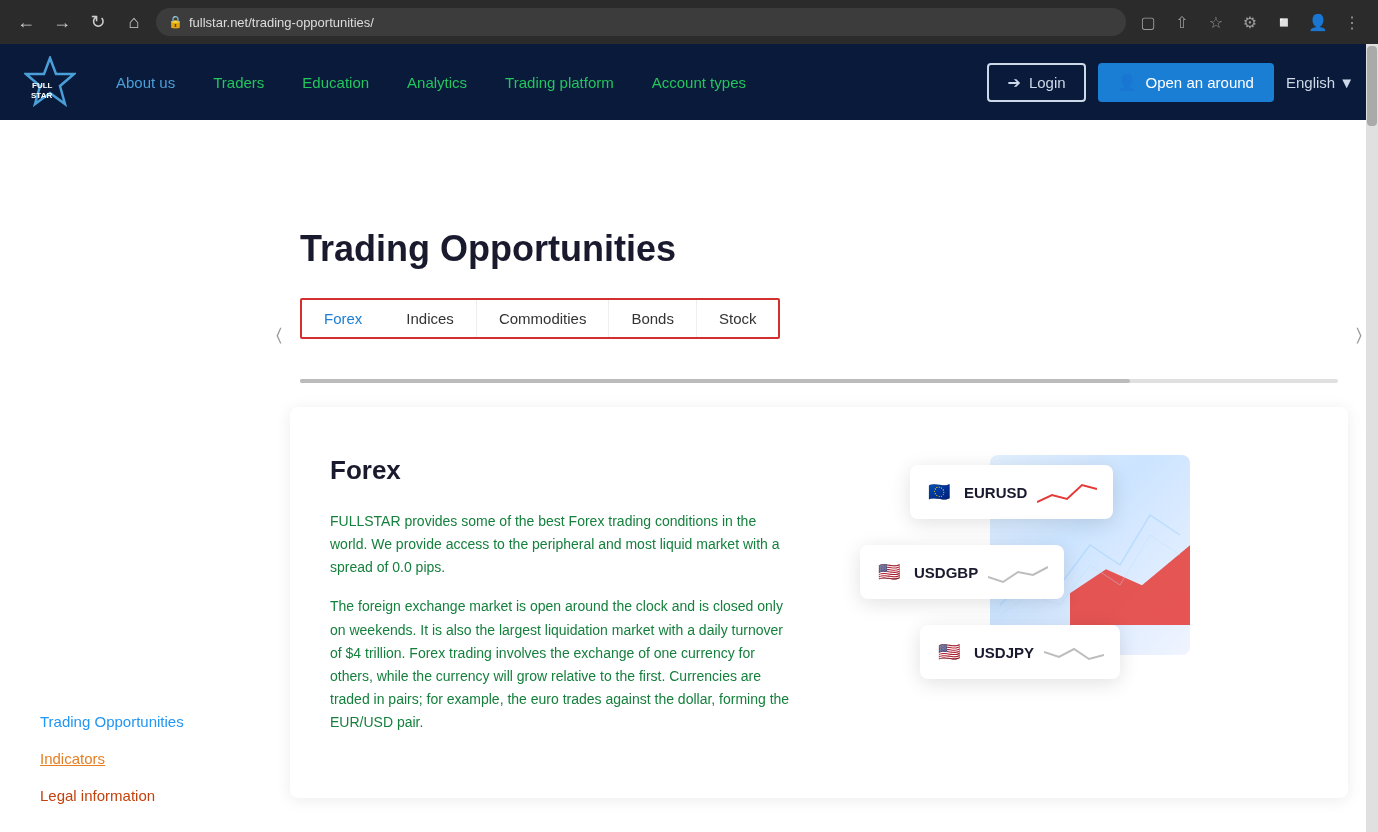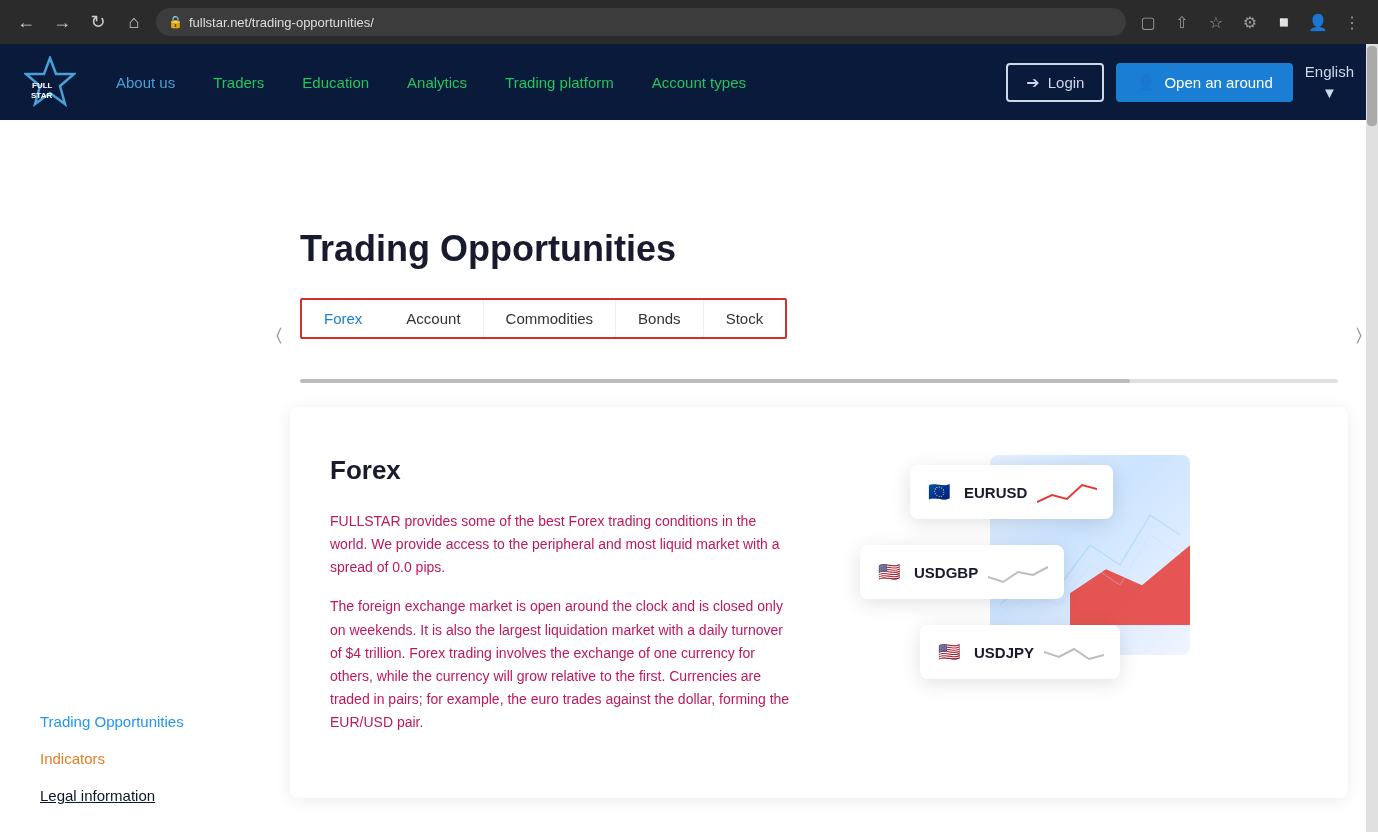--- a/index.html
+++ b/index.html
@@ -118,21 +118,20 @@
       gap: 8px;
       white-space: nowrap;
     }
     .lang-selector {
       color: #cdd8e8;
       font-size: 15px;
       display: flex;
       align-items: center;
       gap: 4px;
       cursor: pointer;
-      flex-direction: column;
     }
 
     
     .page-layout {
       display: flex;
       background: #fff;
       min-height: calc(832px - 44px - 70px);
       align-items: flex-end;
     }
 
@@ -143,22 +142,22 @@
       flex-shrink: 0;
     }
     .sidebar-link {
       display: block;
       padding: 10px 0;
       font-size: 15px;
       text-decoration: none;
       cursor: pointer;
     }
     .sidebar-link.active { color: #2196f3; }
-    .sidebar-link.orange { color: #e67e22; }
-    .sidebar-link.green { color: #0f172a; text-decoration: underline; }
+    .sidebar-link.orange { color: #e67e22; text-decoration: underline; }
+    .sidebar-link.green { color: #c2410c; }
 
     
     .main-content {
       flex: 1;
       padding: 20px 40px 40px 20px;
     }
     .page-title {
       font-size: 36px;
       font-weight: bold;
       color: #1a1a2e;
@@ -233,21 +232,21 @@
     }
     .forex-text { flex: 1; max-width: 460px; }
     .forex-title {
       font-size: 26px;
       font-weight: bold;
       color: #1a1a2e;
       margin-bottom: 24px;
     }
     .forex-desc {
       font-size: 14px;
-      color: #be185d;
+      color: #15803d;
       line-height: 1.65;
       margin-bottom: 16px;
     }
     .forex-visual {
       flex: 0 0 340px;
       position: relative;
       height: 260px;
     }
 
     
@@ -390,21 +389,21 @@
     <a class="sidebar-link green">Legal information</a>
   </aside>
 
   <main class="main-content">
     <h1 class="page-title">Trading Opportunities</h1>
 
     <div class="scroll-area">
       <span class="scroll-arrow left">〈</span>
       <div class="tabs-container">
         <div class="tab active">Forex</div>
-        <div class="tab">Account</div>
+        <div class="tab">Indices</div>
         <div class="tab">Commodities</div>
         <div class="tab">Bonds</div>
         <div class="tab">Stock</div>
       </div>
       <span class="scroll-arrow right">〉</span>
     </div>
 
     <div class="scroll-track">
       <div class="scroll-thumb"></div>
     </div>

